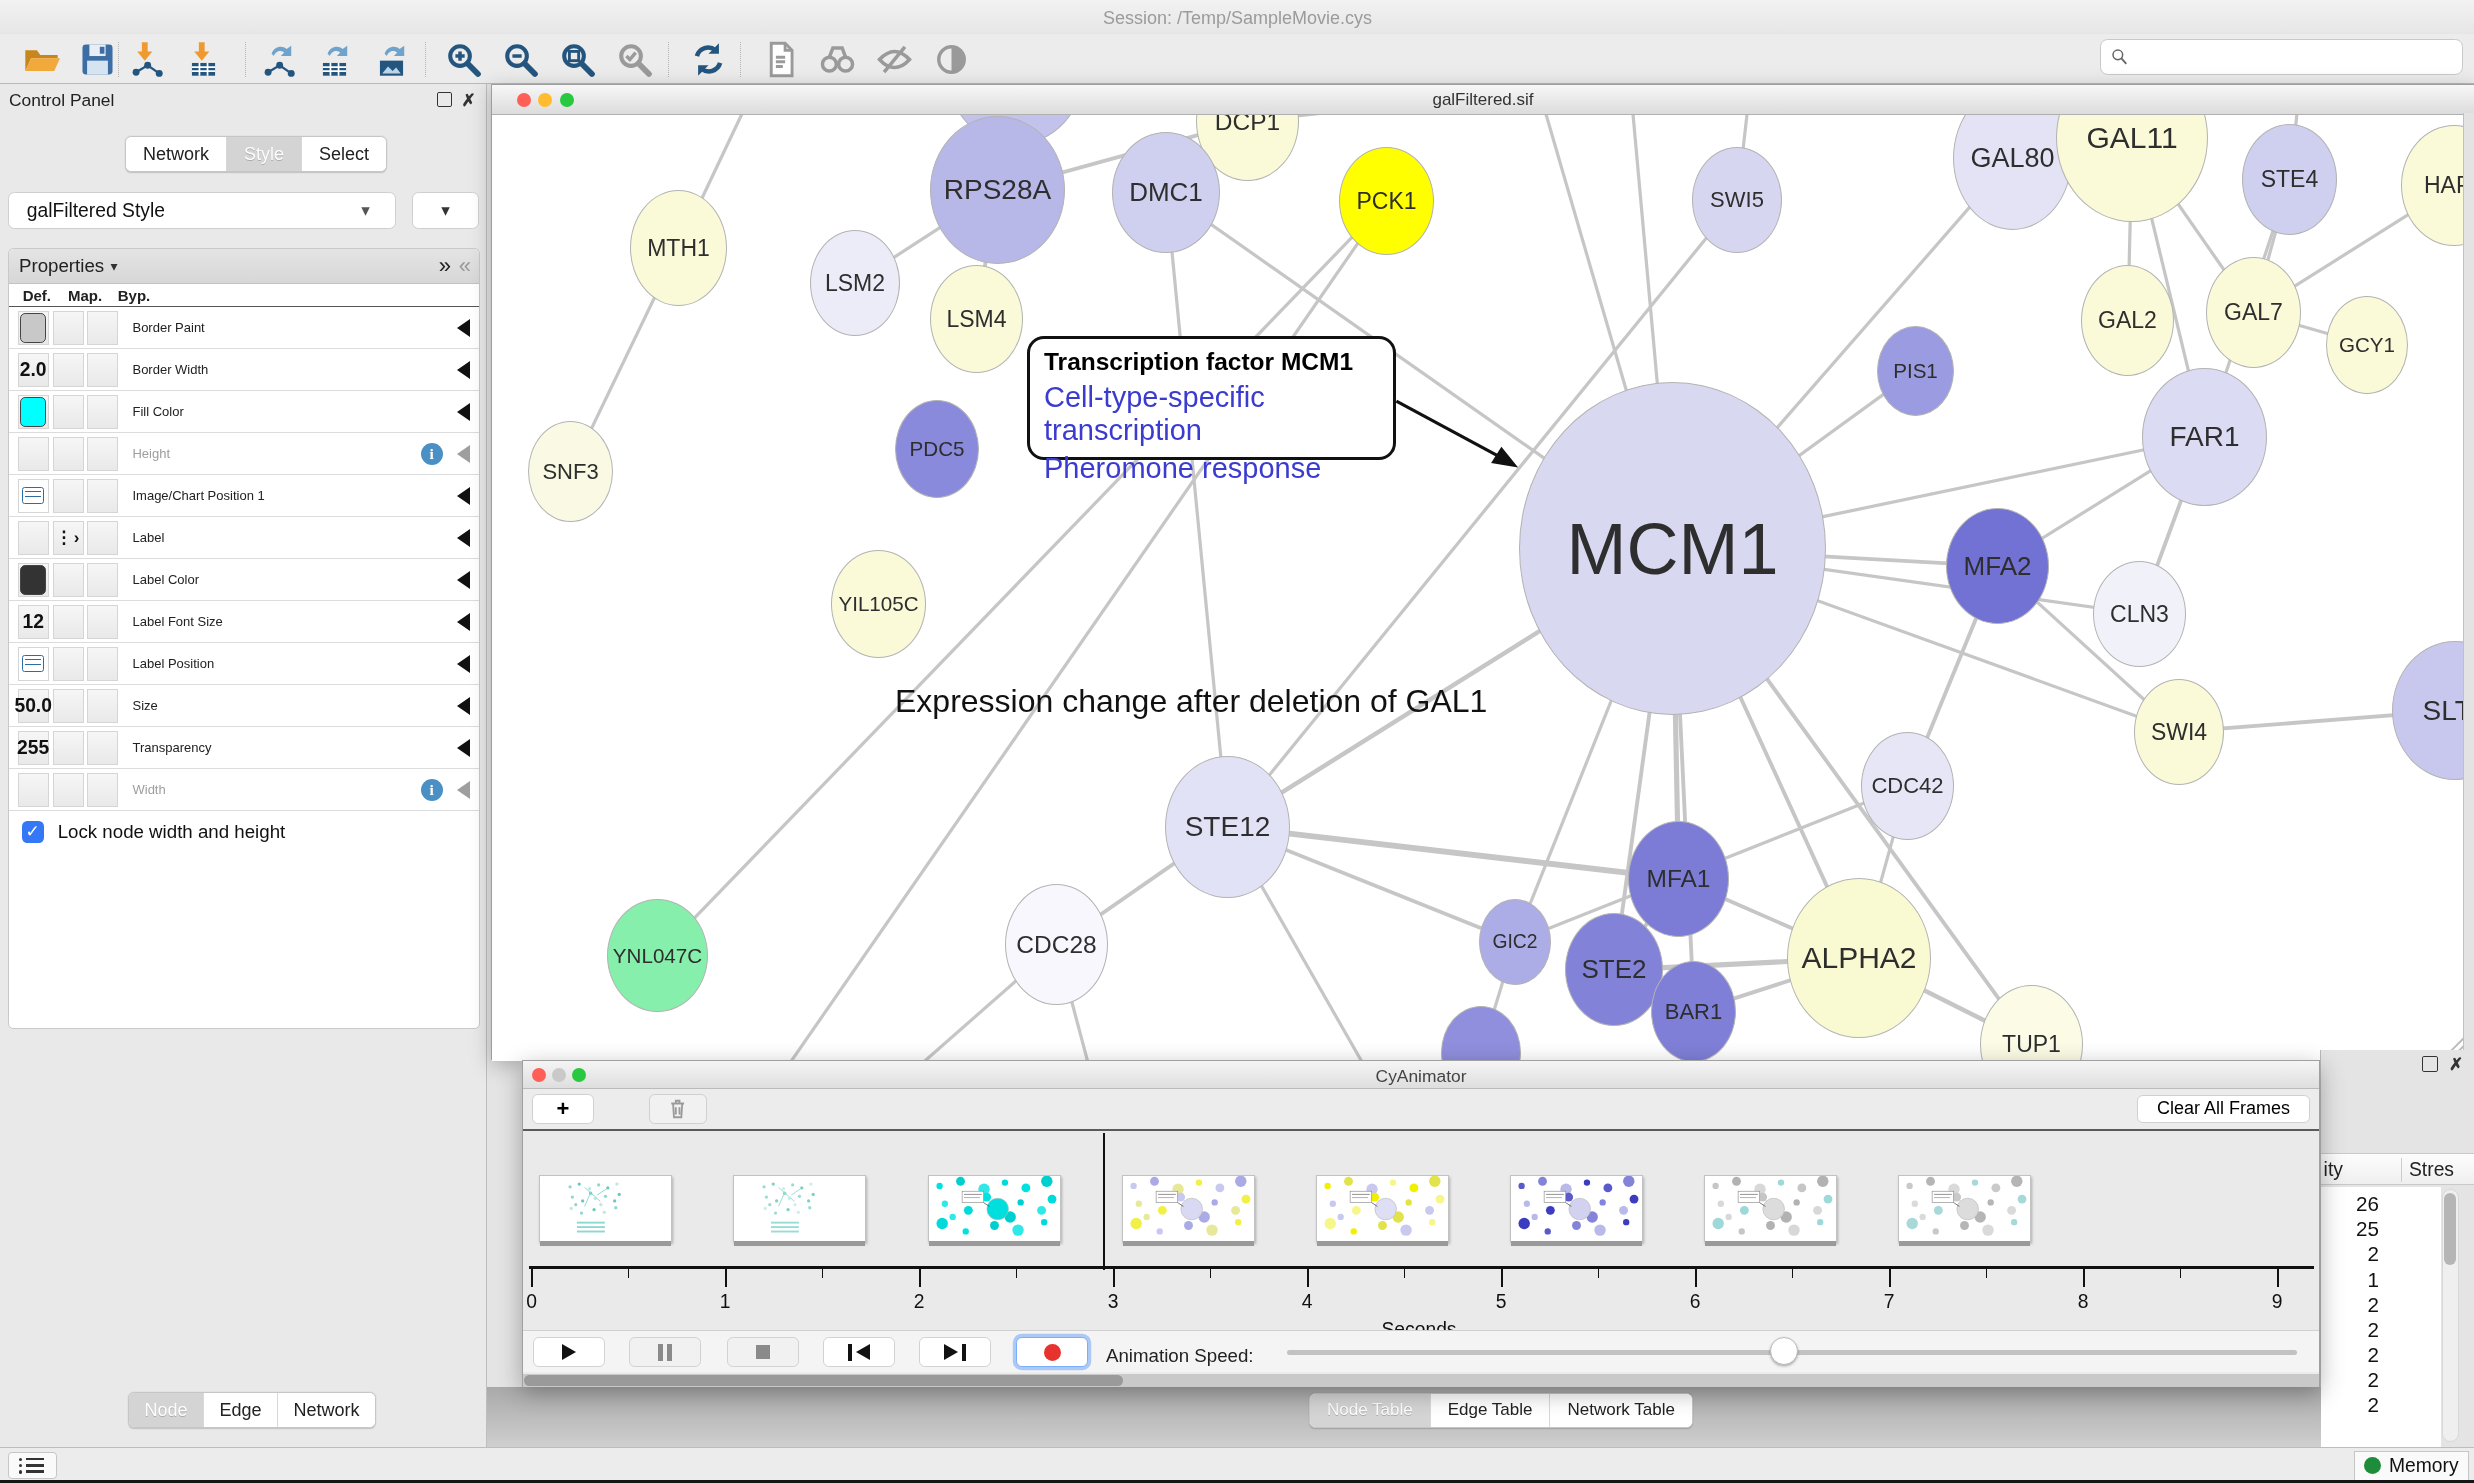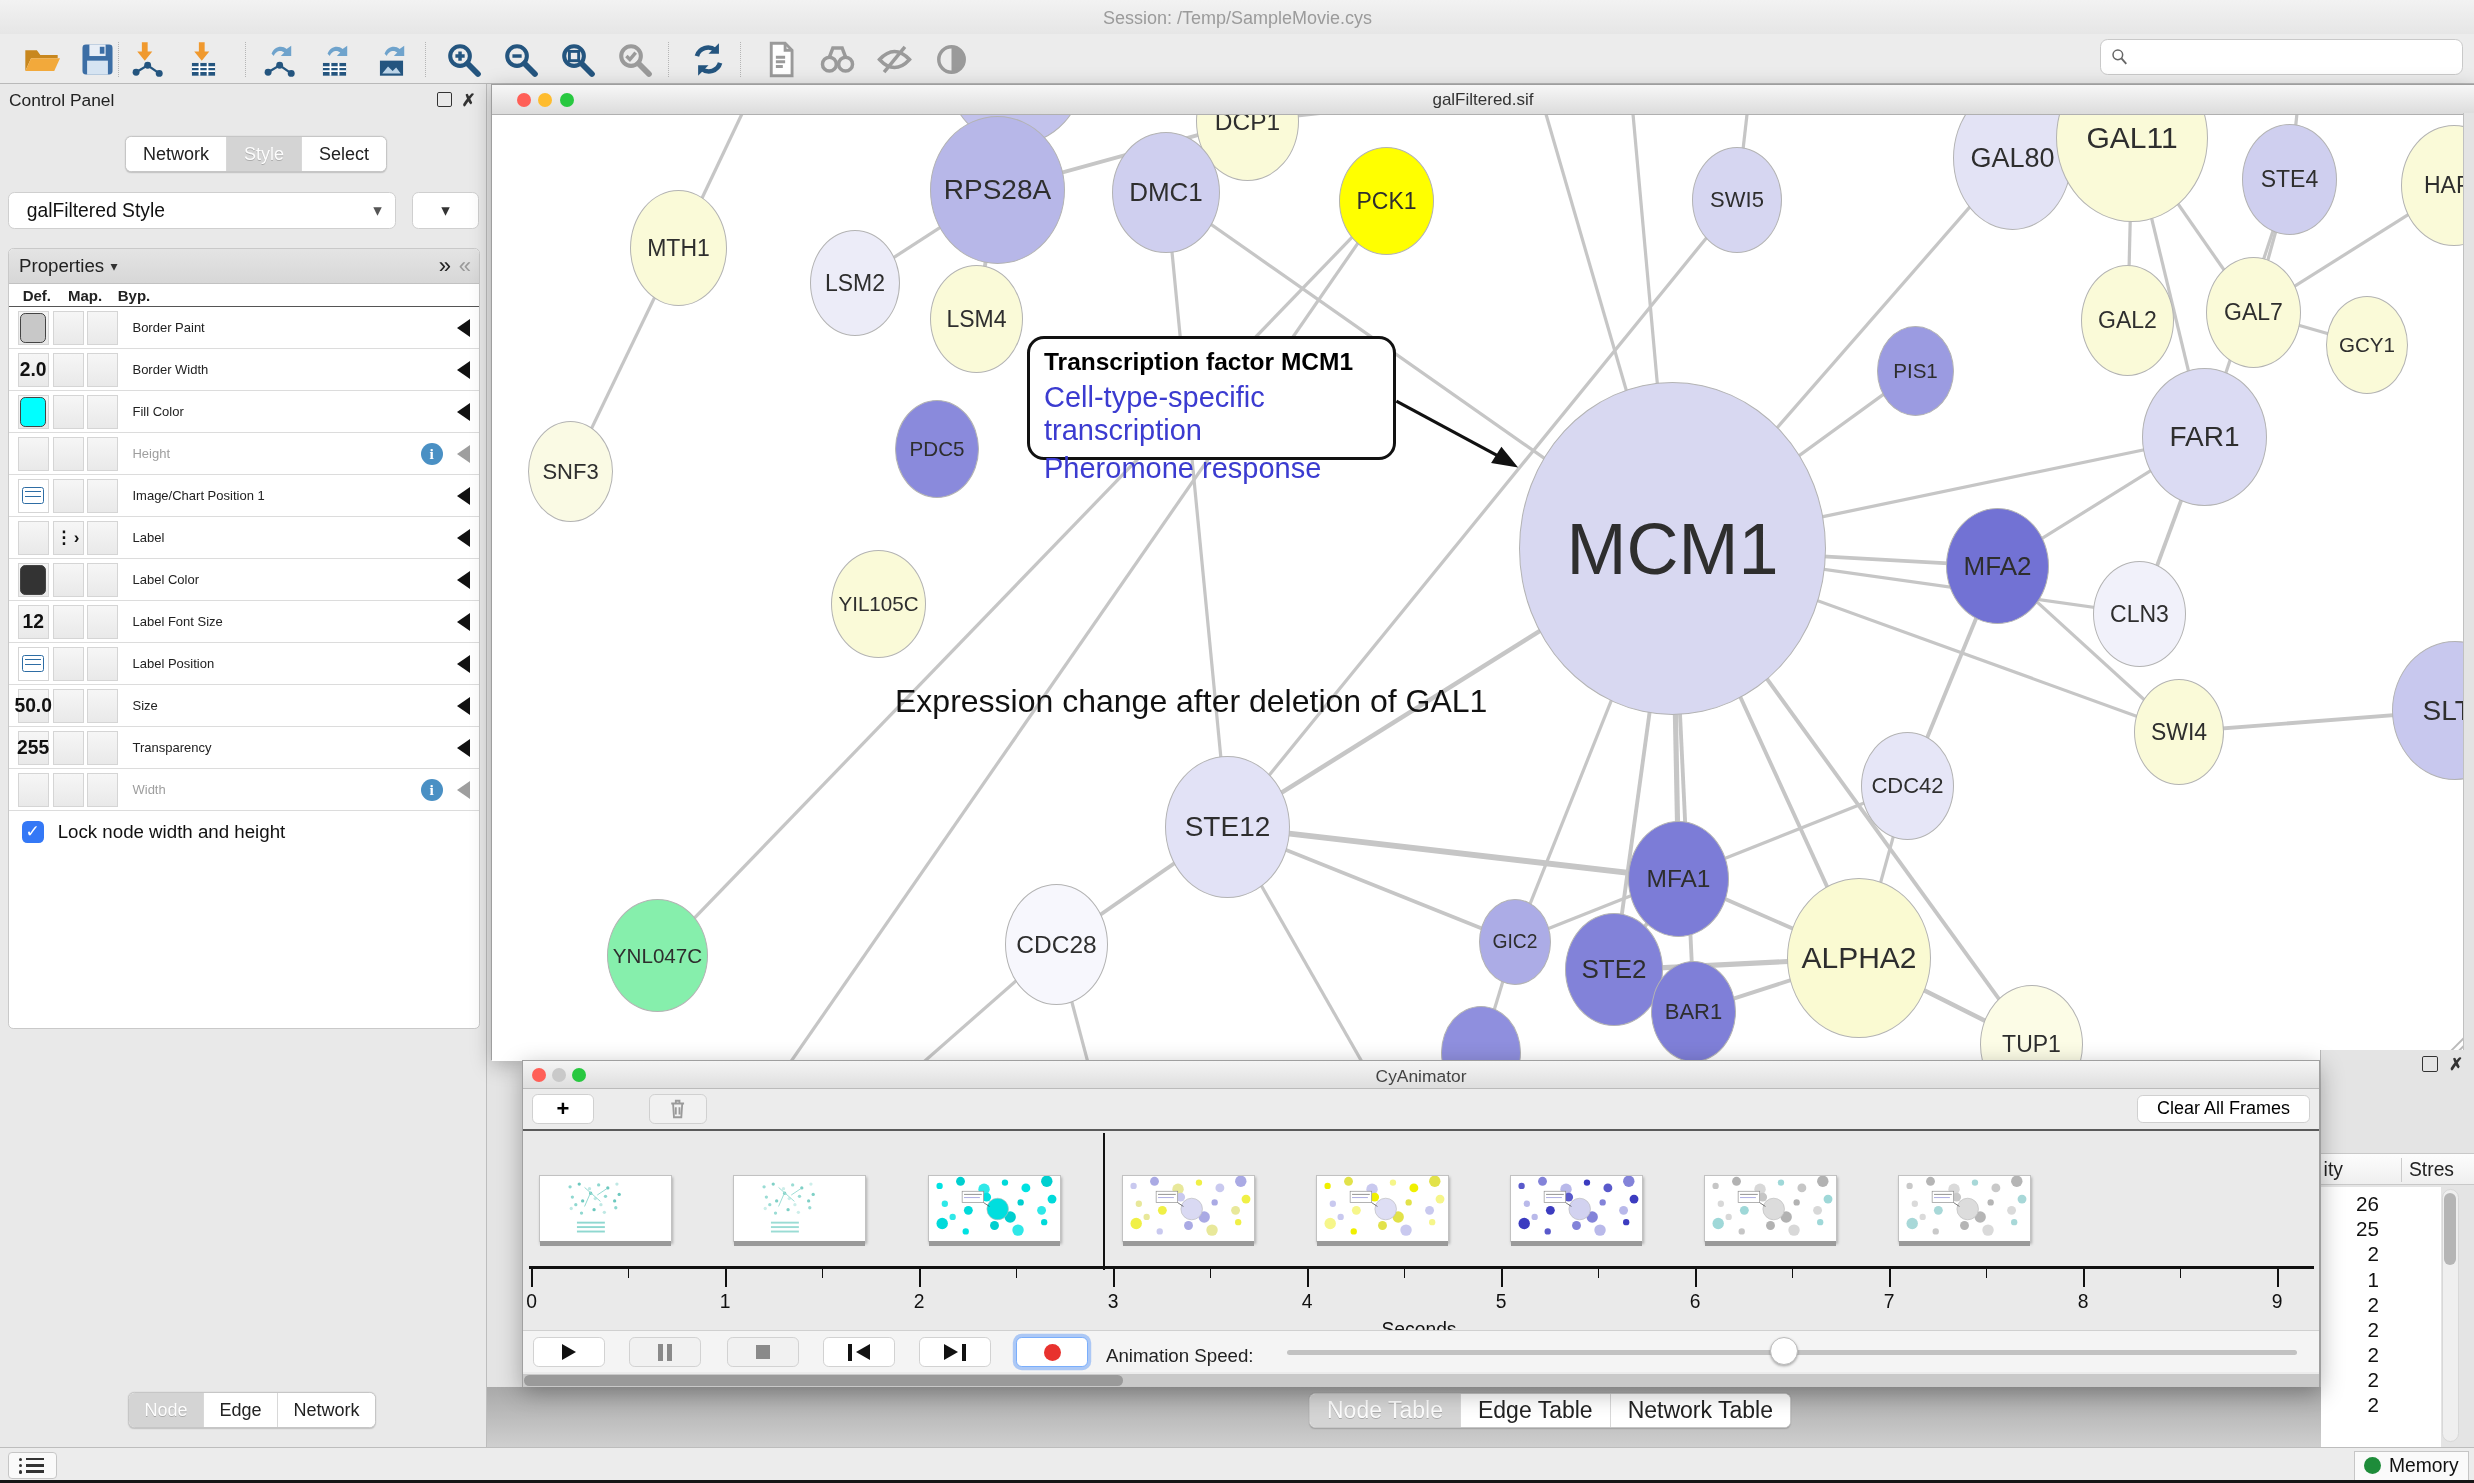--- a/index.html
+++ b/index.html
@@ -23,21 +23,21 @@
   #cp{left:0;top:84px;width:487px;height:1363px;background:#e9e9e9;border-right:1.3px solid #bdbdbd;}
   #cp-title{left:9px;top:6.4px;font-size:17.4px;color:#222;}
   .winbtn{position:absolute;top:7.7px;font-size:17px;color:#333;line-height:17px;}
   .float-glyph{width:15.5px;height:15.5px;border:1.9px solid #333;border-radius:1.9px;}
   .seg{position:absolute;display:flex;border:0.6px solid #c6c6c6;border-radius:6.4px;overflow:hidden;background:#fff;box-shadow:0 0.6px 1.3px rgba(0,0,0,.18);}
   .seg>div{display:flex;align-items:center;justify-content:center;font-size:18px;color:#222;border-right:0.6px solid #d8d8d8;background:#fff;}
   .seg>div:last-child{border-right:none;}
   .seg>div.sel{background:#d4d4d4;color:#fdfdfd;text-shadow:0 0.6px 0.6px #aaa;}
   #cp-tabs{left:125px;top:52px;height:36px;}
   #cp-tabs>div{padding:0 17px;}
-  #style-select{left:7.7px;top:108px;width:388px;height:37px;background:#fff;border:1.3px solid #cfcfcf;border-radius:6.4px;display:flex;align-items:center;padding:0 13px 0 18px;font-size:19.3px;color:#111;}
+  #style-select{left:7.7px;top:108px;width:388px;height:37px;background:#fff;border:1.3px solid #cfcfcf;border-radius:6.4px;display:flex;align-items:center;padding:0 25px 0 18px;font-size:19.3px;color:#111;}
   #style-select .caret{margin-left:auto;color:#555;font-size:17px;}
   #style-menu-btn{left:412px;top:108px;width:67px;height:37px;background:#fff;border:1.3px solid #cfcfcf;border-radius:6.4px;display:flex;align-items:center;justify-content:center;font-size:17px;color:#333;}
   #props{left:7.7px;top:164px;width:472px;height:781px;background:#fff;border:1.3px solid #c9c9c9;border-radius:5.2px;overflow:hidden;}
   #props-hdr{height:35px;background:linear-gradient(#e4e4e4,#d7d7d7);display:flex;align-items:center;padding:0 10.3px;font-size:18.7px;color:#222;border-bottom:0.6px solid #c2c2c2;}
   #props-hdr .caret{font-size:14px;margin-left:6.4px;color:#333;}
   #props-hdr .chev{margin-left:auto;font-size:22px;color:#222;letter-spacing:-2.6px;}
   #props-hdr .chev.up{color:#9a9a9a;margin-left:10.3px;}
   #props-cols{height:23px;display:flex;align-items:center;font-size:15px;font-weight:bold;color:#222;border-bottom:1.3px solid #555;}
   #props-cols span{display:inline-block;}
   .prow{height:42px;display:flex;align-items:center;border-bottom:0.6px solid #dcdcdc;position:relative;background:#fff;}
@@ -102,21 +102,21 @@
   #rec-dot{width:17px;height:17px;border-radius:50%;background:#e8322e;}
   #speed-label{left:583px;top:14px;font-size:18.7px;color:#222;}
   #slider-track{left:764px;top:18.7px;width:1010px;height:5.8px;background:#c2c2c2;border-radius:3.2px;}
   #slider-thumb{left:1247px;top:6.4px;width:28px;height:28px;border-radius:50%;background:#fff;border:1.3px solid #bbb;box-shadow:0 1.3px 2.6px rgba(0,0,0,.3);}
   #cya-scroll{left:0;top:313px;width:100%;height:13px;background:#c9c9c9;}
   #cya-scroll-thumb{left:1.3px;top:1.3px;width:599px;height:10.3px;background:#9a9a9a;border-radius:5.2px;}
 
   
   #bottom-bar{left:487px;top:1387px;width:1834px;height:60px;background:linear-gradient(#a9a9a9,#cfcfcf);}
   #table-tabs{left:822px;top:5.8px;height:35px;}
-  #table-tabs>div{padding:0 17px;font-size:23px;}
+  #table-tabs>div{padding:0 17px;font-size:17px;}
   #tablepanel{left:2320px;top:1050px;width:155px;height:396px;background:#e4e4e4;border-left:1.3px solid #b9b9b9;}
   #tp-hdr{left:0;top:103px;width:153px;height:32px;background:linear-gradient(#fdfdfd,#efefef);border-top:1.3px solid #c9c9c9;border-bottom:1.3px solid #c9c9c9;}
   #tp-hdr .col{position:absolute;top:5.2px;font-size:19.3px;color:#222;}
   #tp-div{left:80px;top:3.9px;width:0;height:24.5px;border-left:1.3px solid #ccc;}
   #tp-body{left:0;top:137px;width:120px;height:260px;background:#fff;}
   .tp-val{position:absolute;left:0;width:58px;text-align:right;font-size:20.6px;color:#111;}
   #tp-scroll{left:121px;top:139px;width:17px;height:253px;background:#efefef;border:0.6px solid #d8d8d8;border-radius:8.4px;}
   #tp-scroll-thumb{left:1.3px;top:3.2px;width:11.6px;height:72px;background:#b5b5b5;border-radius:6.4px;}
 
   

